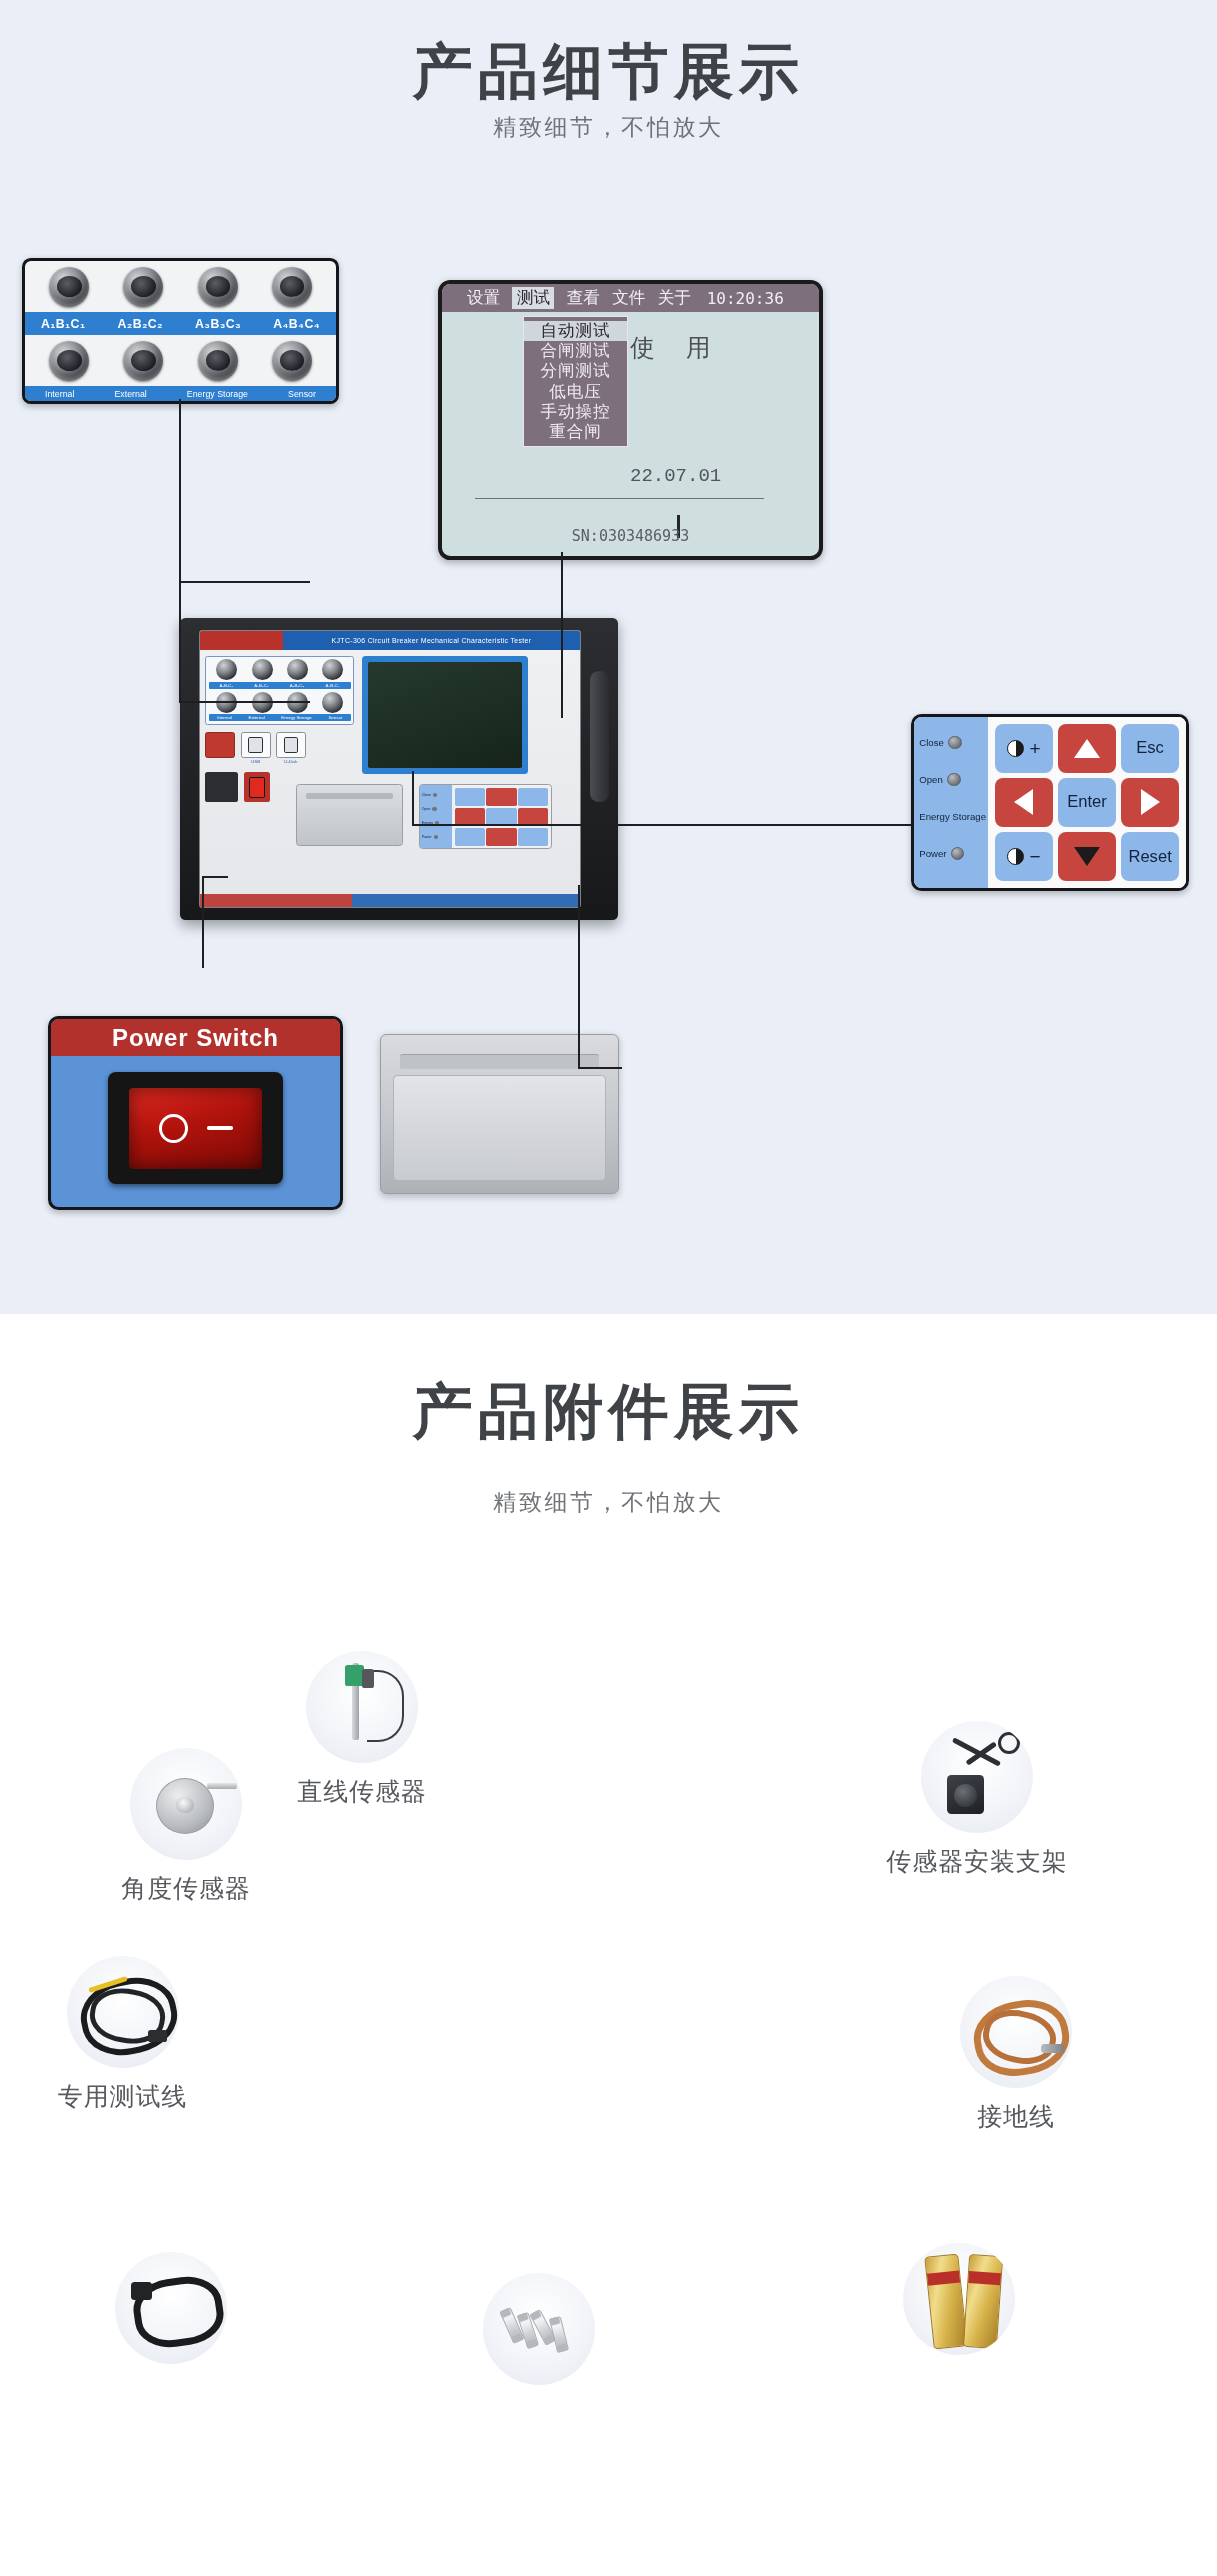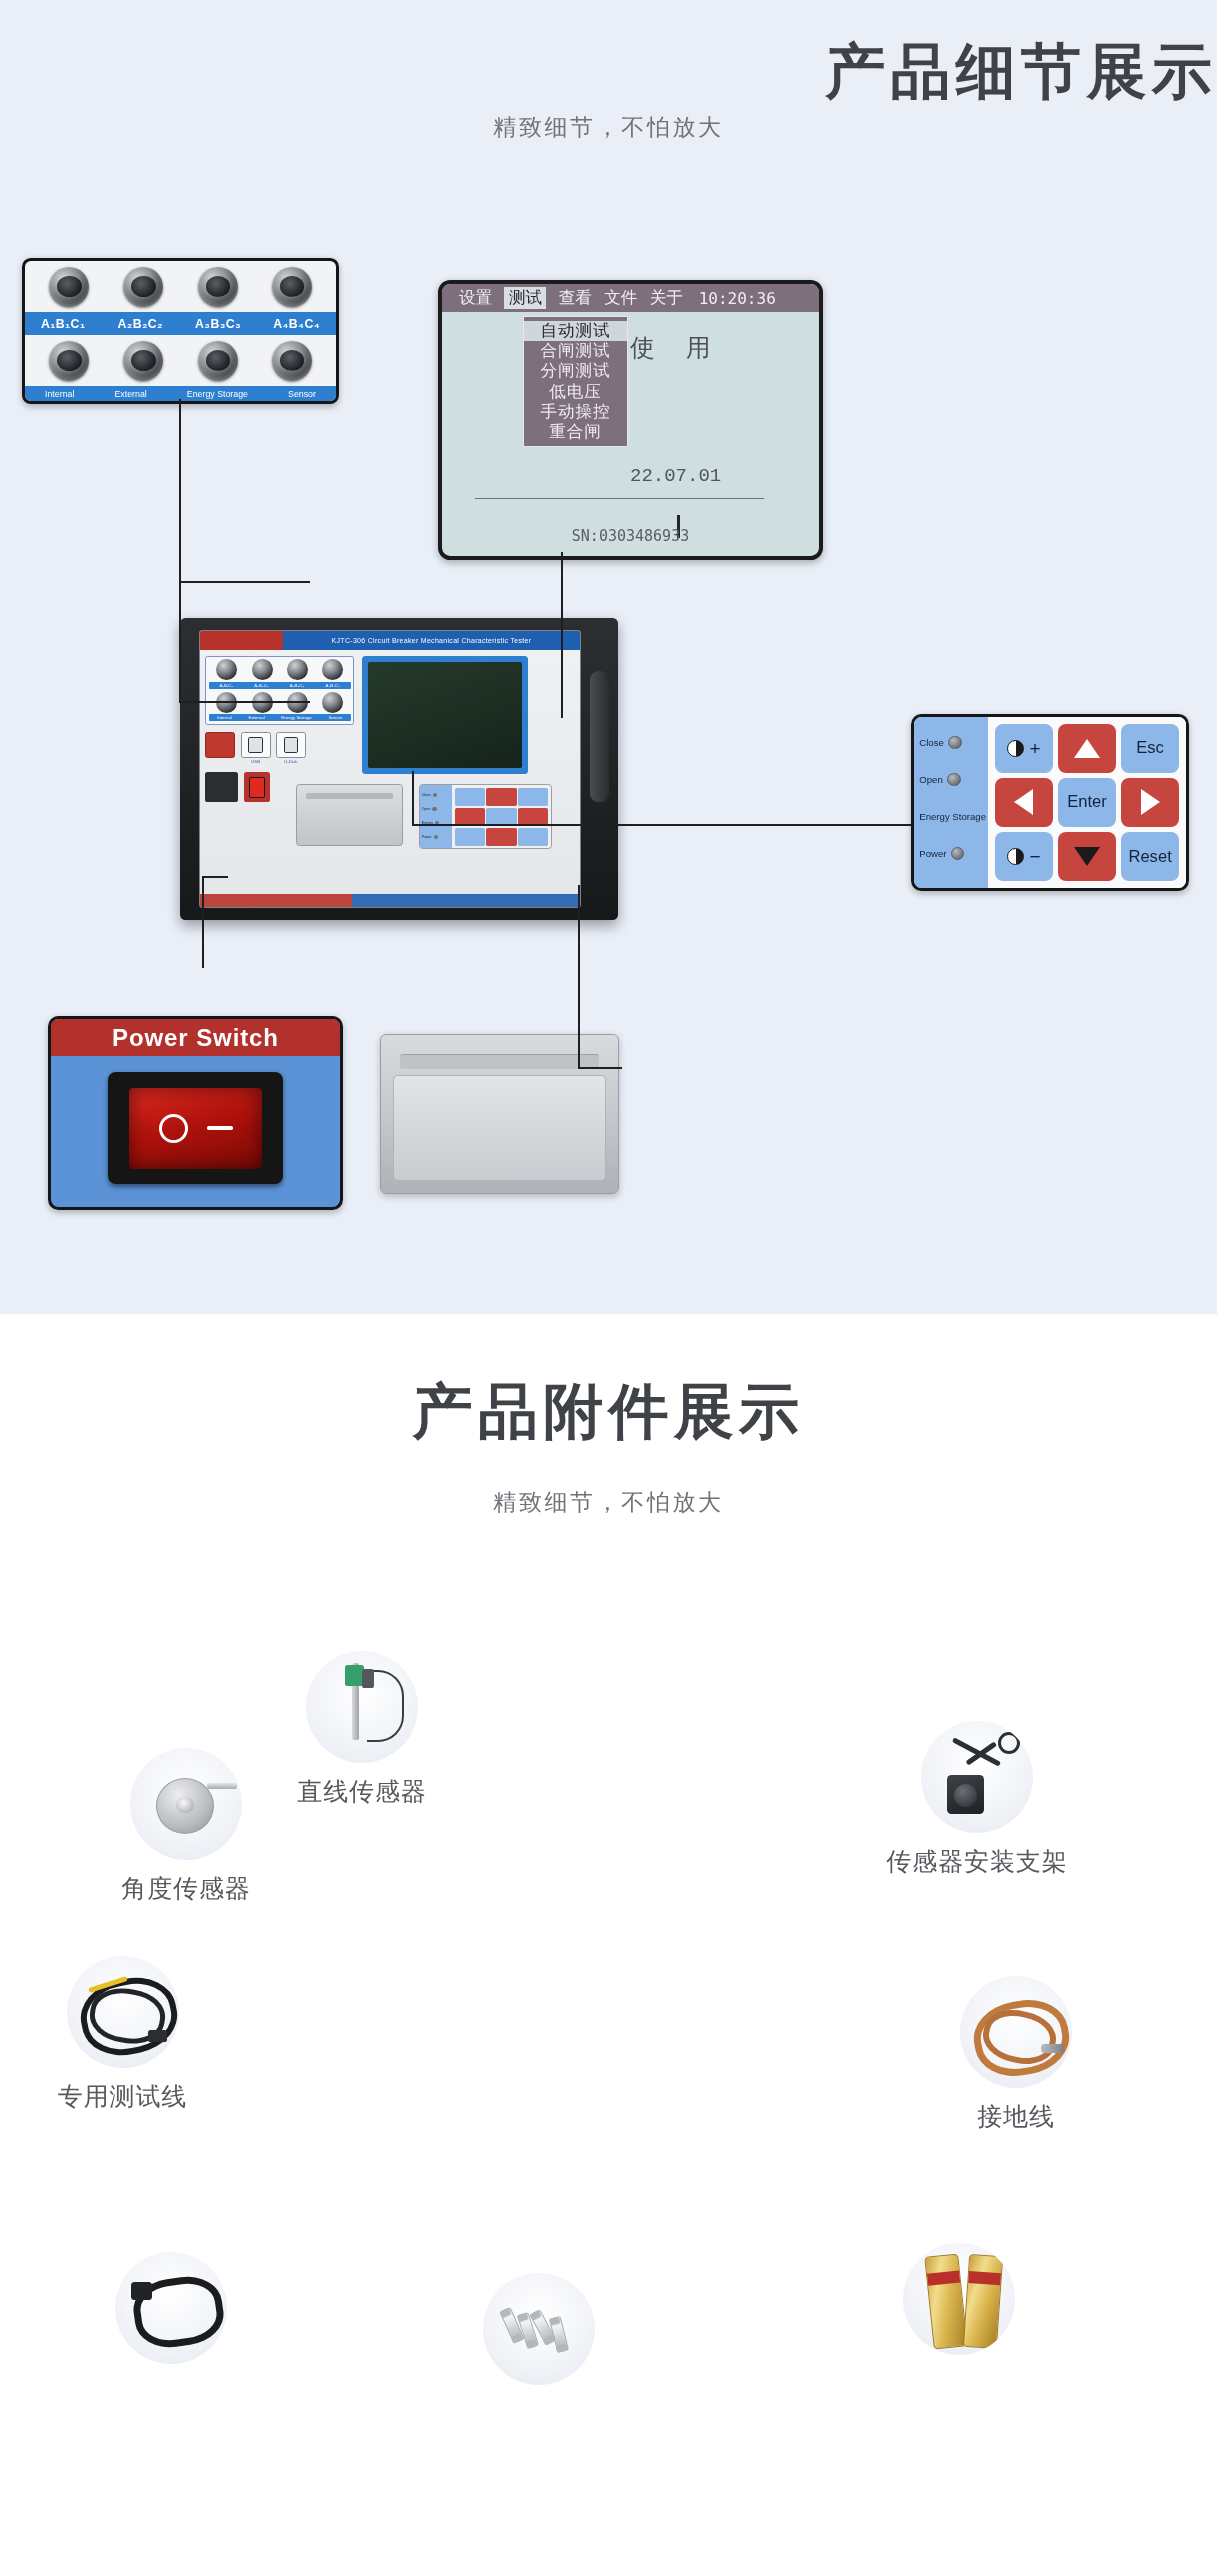--- a/index.html
+++ b/index.html
@@ -23,21 +23,21 @@
   }
 
   
   #lcd-callout{
     position:absolute;left:438px;top:280px;width:377px;height:272px;
     background:#cfdfe0;border:4.4px solid #1b1b1b;border-radius:12.3px;
     box-shadow:0 2.6px 7px rgba(0,0,0,.28);overflow:hidden;
   }
   #lcd-menubar{
     height:28px;background:#7d6f7c;display:flex;align-items:center;
-    gap:12.3px;padding:0 17px;box-sizing:border-box;
+    gap:12.3px;padding:0 25px;box-sizing:border-box;
   }
   #lcd-menubar .mi{color:#f2eef2;font-size:16.6px;font-family:"DejaVu Sans",sans-serif;white-space:nowrap;}
   #lcd-menubar .mi.active{background:#d9dee2;color:#2a2530;padding:0 4.4px;}
   #lcd-menubar .clock{color:#f2eef2;font-size:16px;font-family:"DejaVu Sans Mono",monospace;margin-left:3.5px;}
   #lcd-body{position:relative;height:100%;}
   #lcd-dropdown{
     position:absolute;left:81px;top:4.4px;width:103px;background:#7d6f7c;
     border:1.8px solid #e6e6ee;padding:3.5px 0;
   }
   #lcd-dropdown .di{
@@ -273,21 +273,21 @@
   .bat{position:absolute;width:32px;height:91px;border-radius:4.4px;
     background:linear-gradient(105deg,#c9a03a 0%,#f2dd8c 30%,#d8b44c 58%,#a87f27 100%);
     border:0.9px solid #a0791f;}
   .bat .stripe{position:absolute;left:0;right:0;top:16px;height:12.3px;background:#b9302a;}
 </style>
 </head>
 <body>
 
 <div class="section" id="section-details">
 
-  <div class="sec-title" style="position:absolute;left:0;width:1217px;top:42px;text-align:right;">产品细节展示</div>
+  <div class="sec-title" style="position:absolute;left:0;width:1217px;top:42px;">产品细节展示</div>
   <div class="sec-sub" style="position:absolute;left:0;width:1217px;top:112px;">精致细节，不怕放大</div>
 
   <div id="lcd-callout">
     <div id="lcd-menubar">
       <span class="mi">设置</span>
       <span class="mi active">测试</span>
       <span class="mi">查看</span>
       <span class="mi">文件</span>
       <span class="mi">关于</span>
       <span class="clock">10:20:36</span>

